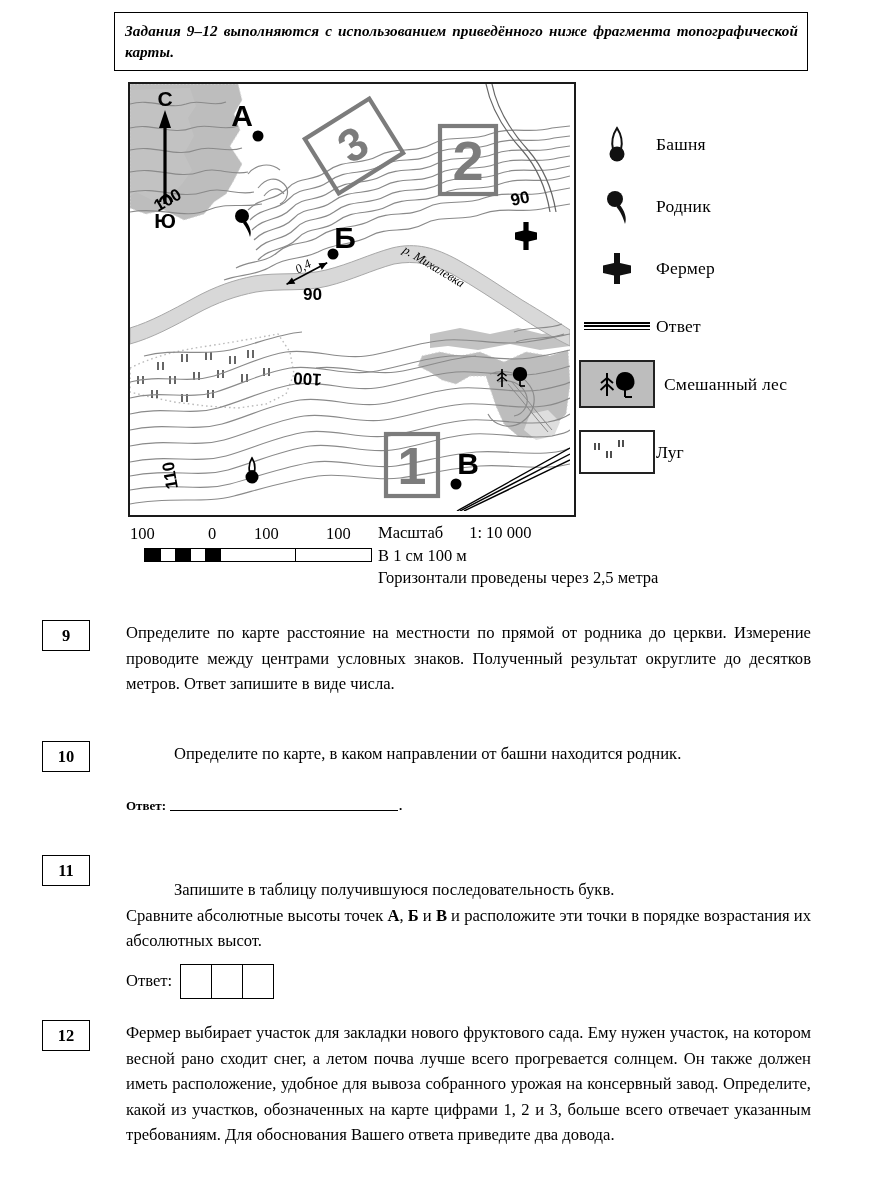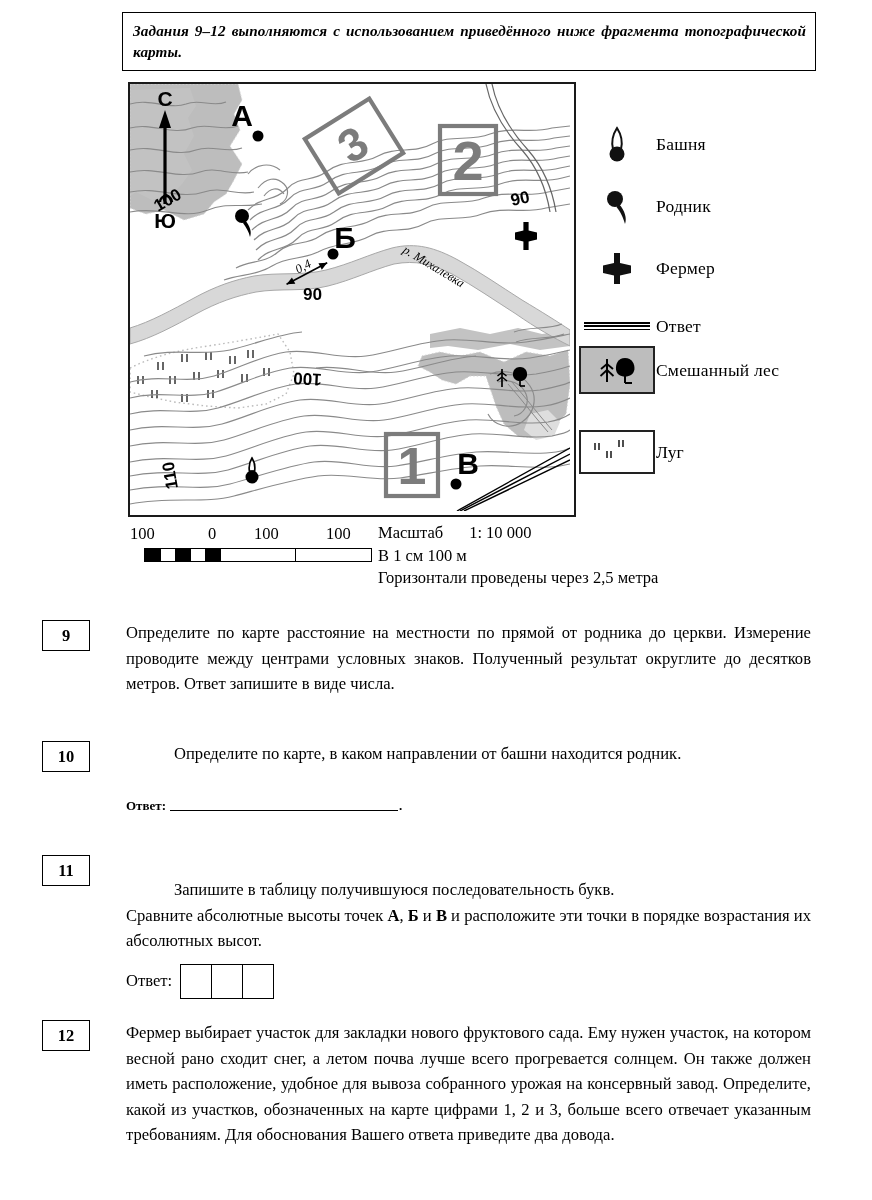--- a/index.html
+++ b/index.html
@@ -19,21 +19,20 @@
   
   #intro-banner {
     position: absolute;
     left: 114px;
     top: 12px;
     width: 694px;
     box-sizing: border-box;
     border: 1px solid #000;
     padding: 7px 9px 8px 10px;
     background: #fff;
-    margin-left: 8px;
   }
   #intro-banner .intro-text {
     font-style: italic;
     font-weight: bold;
     font-size: 15.2px;
     line-height: 21px;
     text-align: justify;
     text-align-last: left;
     letter-spacing: 0.1px;
   }
@@ -528,21 +527,21 @@
       <div class="legend-sym">
         <div class="hwy-sym">
           <i style="top:0"></i>
             <i style="top:3.4px"></i>
             <i style="top:6.8px"></i>
         </div>
       </div>
       <div class="legend-label">Ответ</div>
     </div>
 
-    <div class="legend-row" style="top:250px;left:0;height:48px;">
+    <div class="legend-row" style="top:264px;left:0;height:48px;gap:8px;">
       <div class="legend-sym">
         <div class="legend-box-forest">
           <svg width="46" height="30" viewBox="0 0 46 30">
             <g>
               <line x1="13" y1="4" x2="13" y2="27" stroke="#000" stroke-width="2"></line>
               <line x1="7" y1="14" x2="13" y2="9" stroke="#000" stroke-width="1.8"></line>
               <line x1="19" y1="14" x2="13" y2="9" stroke="#000" stroke-width="1.8"></line>
               <line x1="6.5" y1="21" x2="13" y2="15" stroke="#000" stroke-width="1.8"></line>
               <line x1="19.5" y1="21" x2="13" y2="15" stroke="#000" stroke-width="1.8"></line>
             </g>

